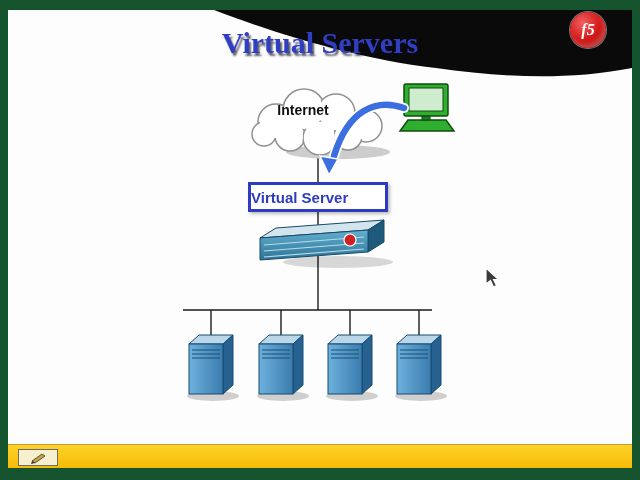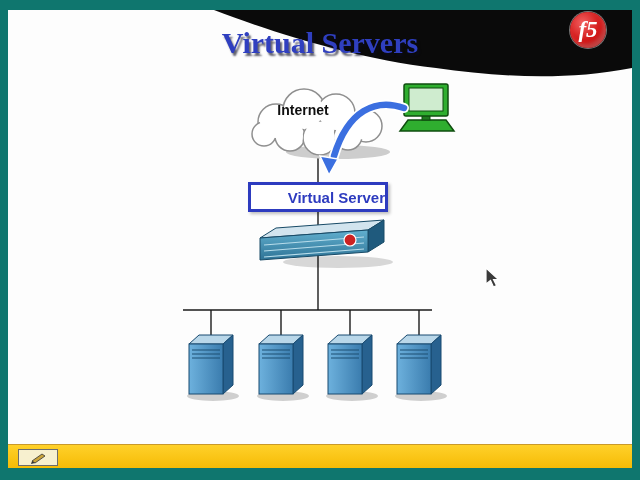--- a/index.html
+++ b/index.html
@@ -1,32 +1,32 @@
 <!DOCTYPE html>
 <html><head>
 <meta charset="utf-8">
 <style>
   html,body{margin:0;padding:0;background:#000;}
   body{width:640px;height:480px;overflow:hidden;font-family:"Liberation Sans",sans-serif;}
-  .frame{position:relative;width:640px;height:480px;background:#0f766e;}
+  .frame{position:relative;width:640px;height:480px;background:#14532d;}
   .slide{position:absolute;left:8px;top:10px;width:624px;height:458px;background:#fdfdfd;overflow:hidden;}
   .swoosh{position:absolute;left:0;top:0;width:624px;height:84px;z-index:1;}
   .title{position:absolute;left:0;top:16px;width:624px;margin:0;text-align:center;
          font-family:"Liberation Serif",serif;font-size:30px;font-weight:bold;color:#2f3fc0;
          text-shadow:2px 3px 2px rgba(10,10,30,.65);z-index:3;}
   .logo{position:absolute;left:562px;top:2px;width:36px;height:36px;border-radius:50%;z-index:4;
         background:radial-gradient(circle at 35% 30%,#f26060,#cf1010 55%,#7e0000);
         display:flex;align-items:center;justify-content:center;
         box-shadow:0 0 0 1px rgba(255,255,255,.45), inset -3px -4px 5px rgba(255,255,255,.25);}
-  .logo span{color:#fff;font-family:"Liberation Serif",serif;font-style:italic;font-weight:bold;font-size:23px;}
+  .logo span{color:#fff;font-family:"Liberation Serif",serif;font-style:italic;font-weight:bold;font-size:16px;}
   .diagram{position:absolute;left:0;top:0;width:624px;height:458px;z-index:2;}
   .internet-label{position:absolute;left:249px;top:92px;width:92px;text-align:center;
                   font-weight:bold;font-size:14px;color:#101010;z-index:3;}
   .vs-box{position:absolute;left:240px;top:172px;width:134px;height:24px;background:#fff;
-          border:3px solid #2d3bbf;display:flex;align-items:center;justify-content:flex-end;z-index:3;
+          border:3px solid #2d3bbf;display:flex;align-items:center;justify-content:flex-start;z-index:3;
           box-shadow:2px 2px 3px rgba(0,0,0,.25);}
   .vs-box span{font-weight:bold;font-size:15px;color:#2d3bbf;}
   .bottom-bar{position:absolute;left:0;top:434px;width:624px;height:24px;z-index:5;
               background:linear-gradient(#ffd12a,#f5ba04);border-top:1px solid #c9992a;}
   .pen-tool{position:absolute;left:10px;top:4px;width:38px;height:15px;background:#f7f0cf;
             border:1px solid #6d6d6d;display:flex;align-items:center;justify-content:center;cursor:pointer;}
   .cursor{position:absolute;left:484px;top:267px;width:16px;height:22px;z-index:9;}
 </style>
 </head>
 <body>

